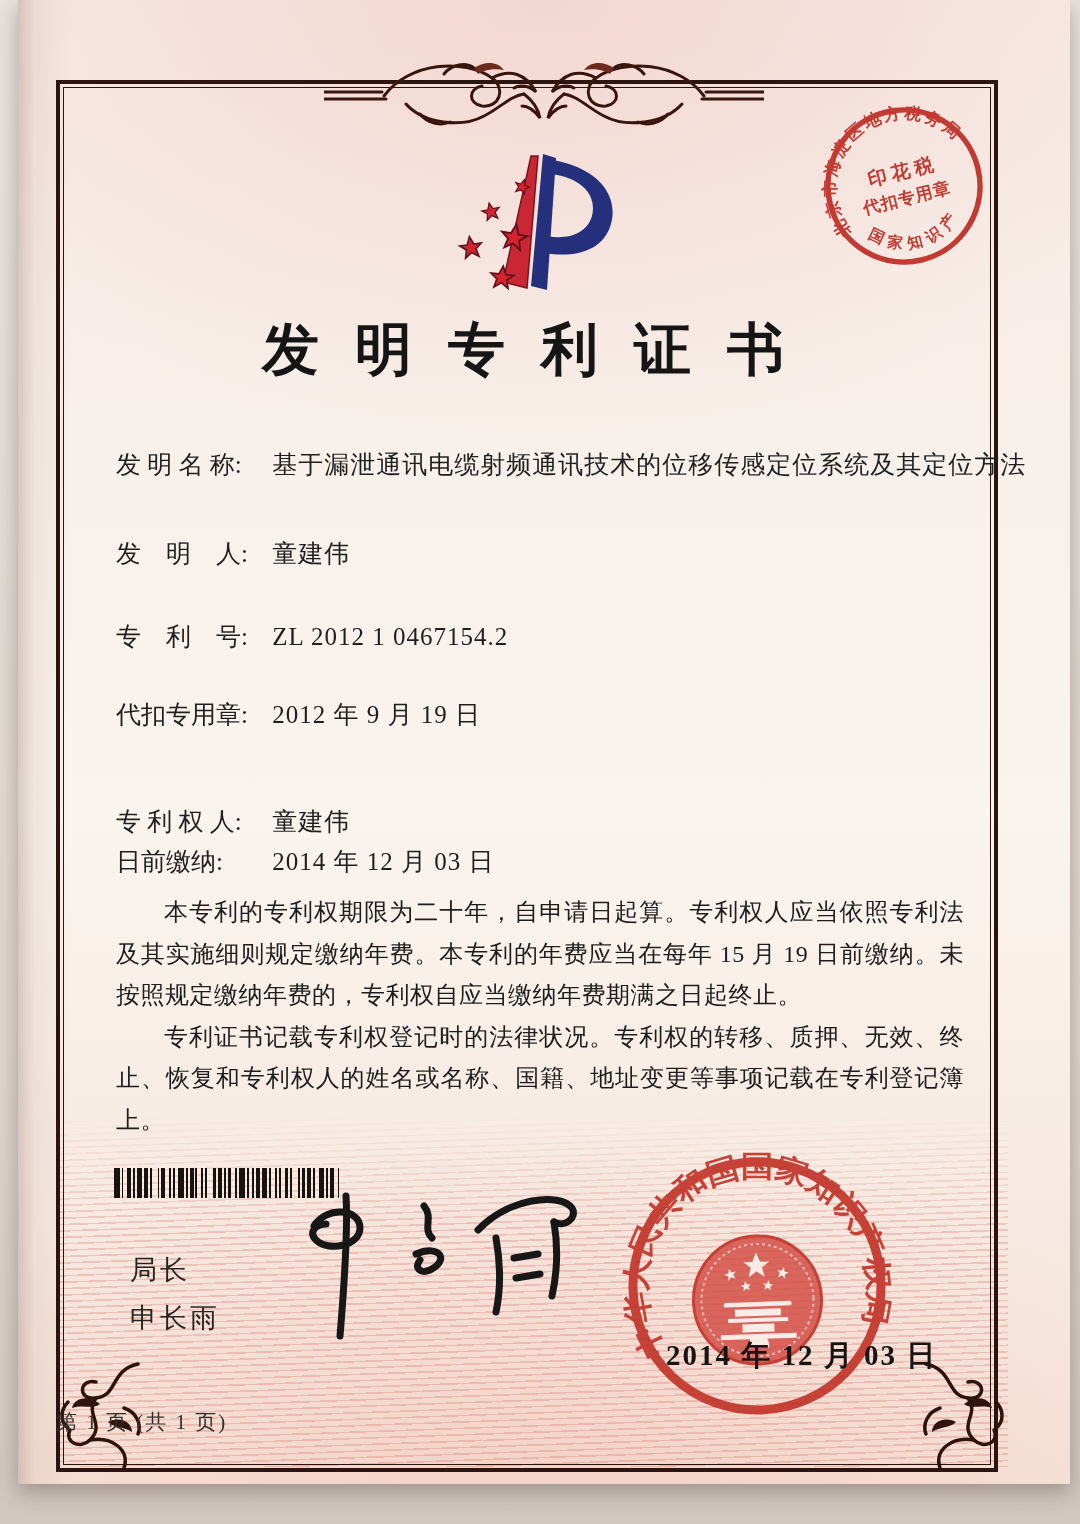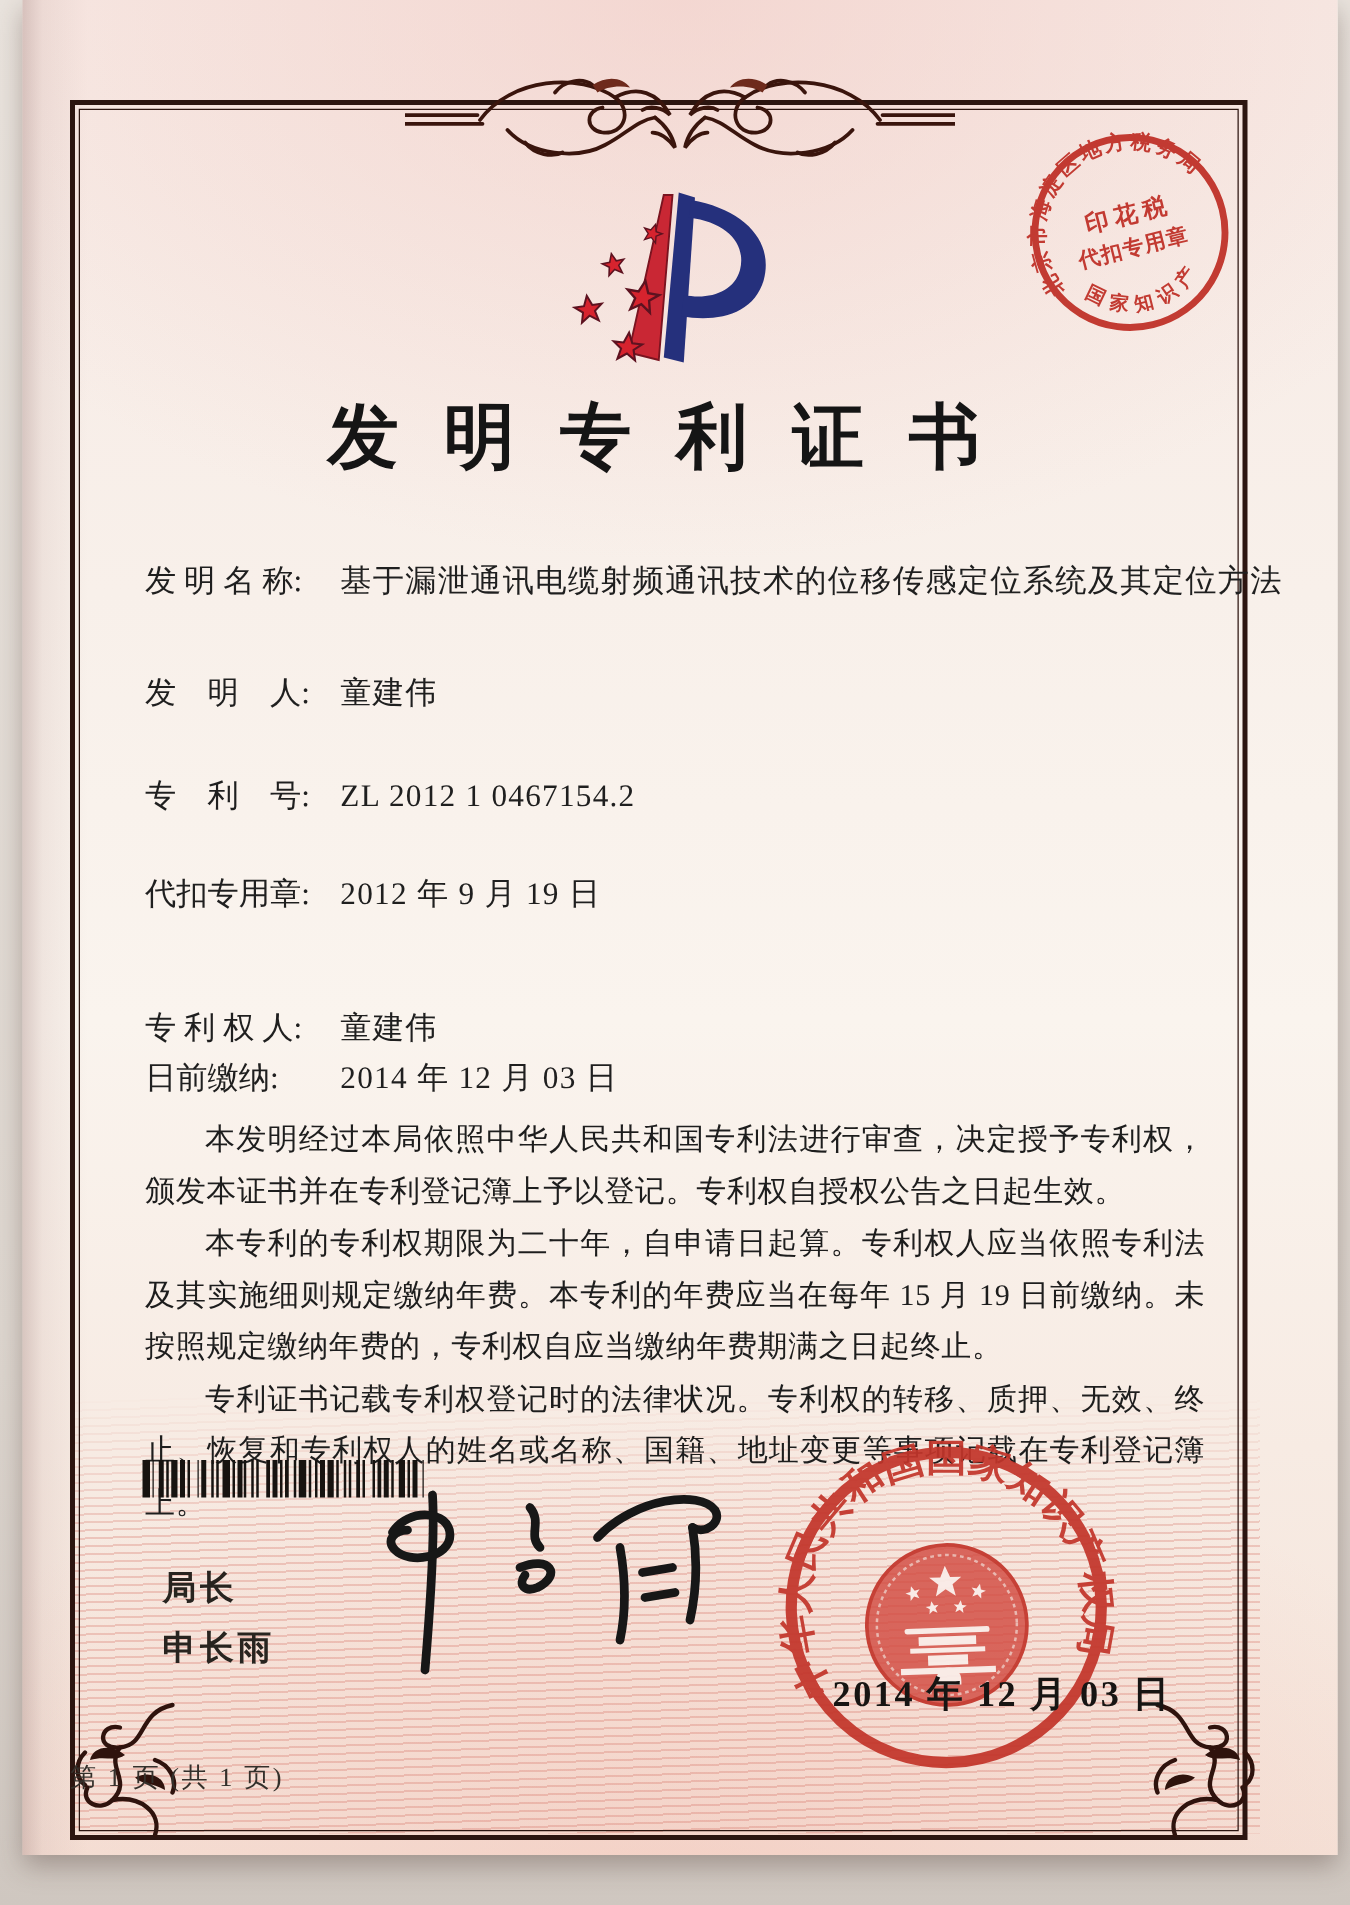--- a/index.html
+++ b/index.html
@@ -44,21 +44,21 @@
   .field-row:nth-of-type(6){top:845px;}
   .flabel{display:inline-block;min-width:140px;}
   .fvalue{margin-left:10px;letter-spacing:1px;}
   .paragraphs{position:absolute;left:98px;top:892px;width:848px;font-size:24px;line-height:41.5px;
     color:#1d1d1d;text-align:justify;}
   .paragraphs p{margin:0;text-indent:2em;letter-spacing:0.5px;}
   .barcode{position:absolute;left:96px;top:1168px;width:302px;height:30px;display:flex;align-items:stretch;}
   .barcode .b{background:#171310;}
   .barcode .g{background:transparent;}
   .director{position:absolute;left:112px;top:1246px;font-family:"Liberation Sans","DejaVu Sans",sans-serif;
-    font-size:27px;font-weight:700;color:#28241f;line-height:48px;letter-spacing:3px;}
+    font-size:27px;font-weight:400;color:#28241f;line-height:48px;letter-spacing:3px;}
   .signature{position:absolute;left:238px;top:1180px;}
   .seal{position:absolute;left:603px;top:1150px;transform:rotate(-2deg);}
   .seal-date{position:absolute;left:648px;top:1336px;font-size:29px;font-weight:600;color:#171513;letter-spacing:2px;white-space:nowrap;}
   .footer-page{position:absolute;left:38px;width:934px;top:1408px;text-align:left;font-size:21px;color:#34302b;letter-spacing:2px;}
 </style>
 </head>
 <body>
 
 <div id="photo">
   <div class="page">
@@ -189,21 +189,20 @@
         <span class="flabel">专 利 权 人:</span>
         <span class="fvalue">童建伟</span>
       </div>
       <div class="field-row">
         <span class="flabel">日前缴纳:</span>
         <span class="fvalue">2014 年 12 月 03 日</span>
       </div>
     </div>
 
     <div class="paragraphs">
-      <p>本发明经过本局依照中华人民共和国专利法进行审查，决定授予专利权，颁发本证书并在专利登记簿上予以登记。专利权自授权公告之日起生效。</p>
       <p>本专利的专利权期限为二十年，自申请日起算。专利权人应当依照专利法及其实施细则规定缴纳年费。本专利的年费应当在每年 15 月 19 日前缴纳。未按照规定缴纳年费的，专利权自应当缴纳年费期满之日起终止。</p>
       <p>专利证书记载专利权登记时的法律状况。专利权的转移、质押、无效、终止、恢复和专利权人的姓名或名称、国籍、地址变更等事项记载在专利登记簿上。</p>
     </div>
 
     <div class="barcode" id="barcode">
         <div class="b" style="width: 5.7px;"></div>
         <div class="g" style="width: 1.9px;"></div>
         <div class="b" style="width: 1.9px;"></div>
         <div class="g" style="width: 3.8px;"></div>
         <div class="b" style="width: 3.8px;"></div>

